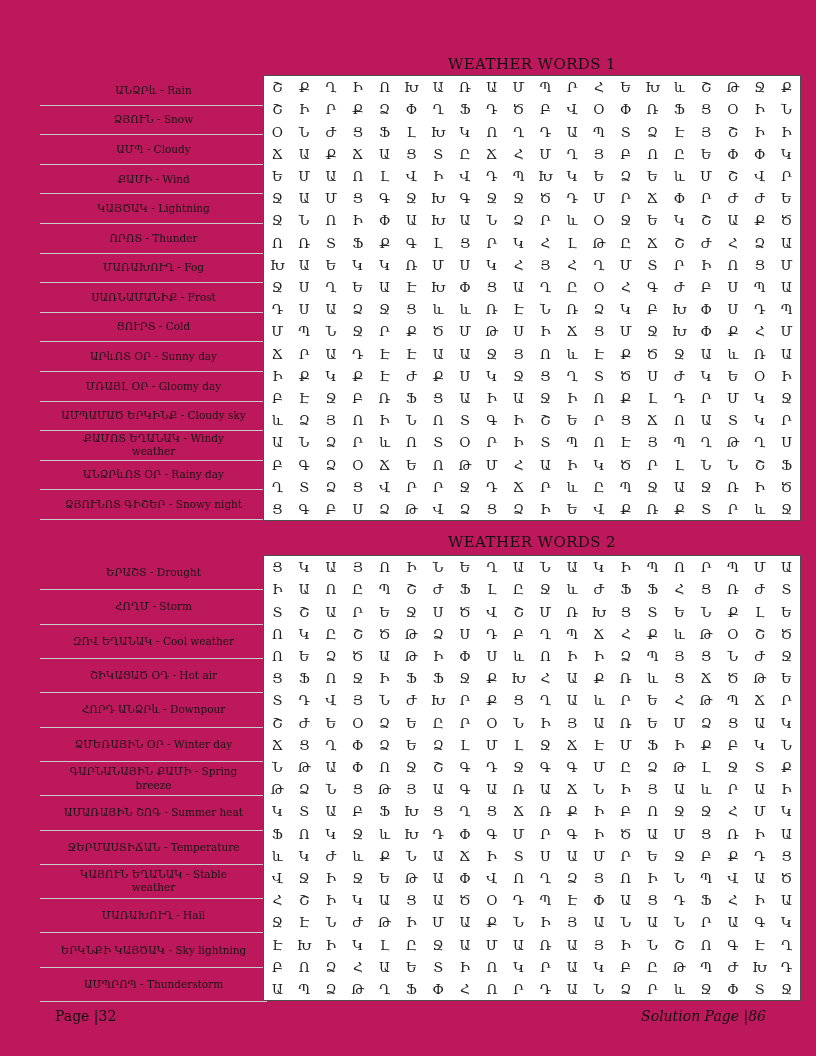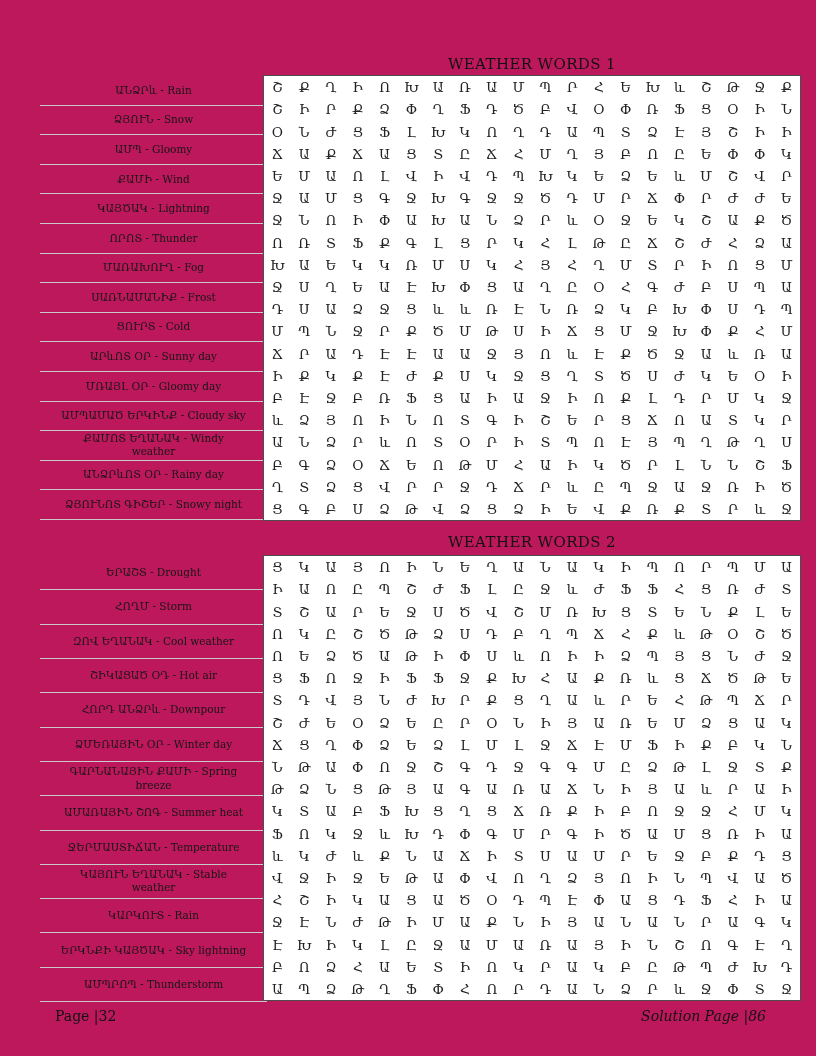--- a/index.html
+++ b/index.html
@@ -72,21 +72,21 @@
   <div class="puzzle-title t1">WEATHER WORDS 1</div>
 
   <div class="word-list l1">
       <div class="word-item">
         <span class="word-label">ԱՆՁՐև - Rain</span>
       </div>
       <div class="word-item">
         <span class="word-label">ՁՅՈՒՆ - Snow</span>
       </div>
       <div class="word-item">
-        <span class="word-label">ԱՄՊ - Gloomy</span>
+        <span class="word-label">ԱՄՊ - Cloudy</span>
       </div>
       <div class="word-item">
         <span class="word-label">ՔԱՄԻ - Wind</span>
       </div>
       <div class="word-item">
         <span class="word-label">ԿԱՅԾԱԿ - Lightning</span>
       </div>
       <div class="word-item">
         <span class="word-label">ՈՐՈՏ - Thunder</span>
       </div>
@@ -592,21 +592,21 @@
         <span class="word-label">ԱՄԱՌԱՅԻՆ ՇՈԳ - Summer heat</span>
       </div>
       <div class="word-item">
         <span class="word-label">ՋԵՐՄԱՍՏԻՃԱՆ - Temperature</span>
       </div>
       <div class="word-item">
         <span class="word-label">ԿԱՅՈՒՆ ԵՂԱՆԱԿ - Stable
 weather</span>
       </div>
       <div class="word-item">
-        <span class="word-label">ԿԱՐԿՈՒՏ - Rain</span>
+        <span class="word-label">ՄԱՌԱԽՈՒՂ - Hail</span>
       </div>
       <div class="word-item">
         <span class="word-label">ԵՐԿՆՔԻ ԿԱՅԾԱԿ - Sky lightning</span>
       </div>
       <div class="word-item">
         <span class="word-label">ԱՄՊՐՈՊ - Thunderstorm</span>
       </div>
     </div>
 
   <div class="letter-grid g2">

